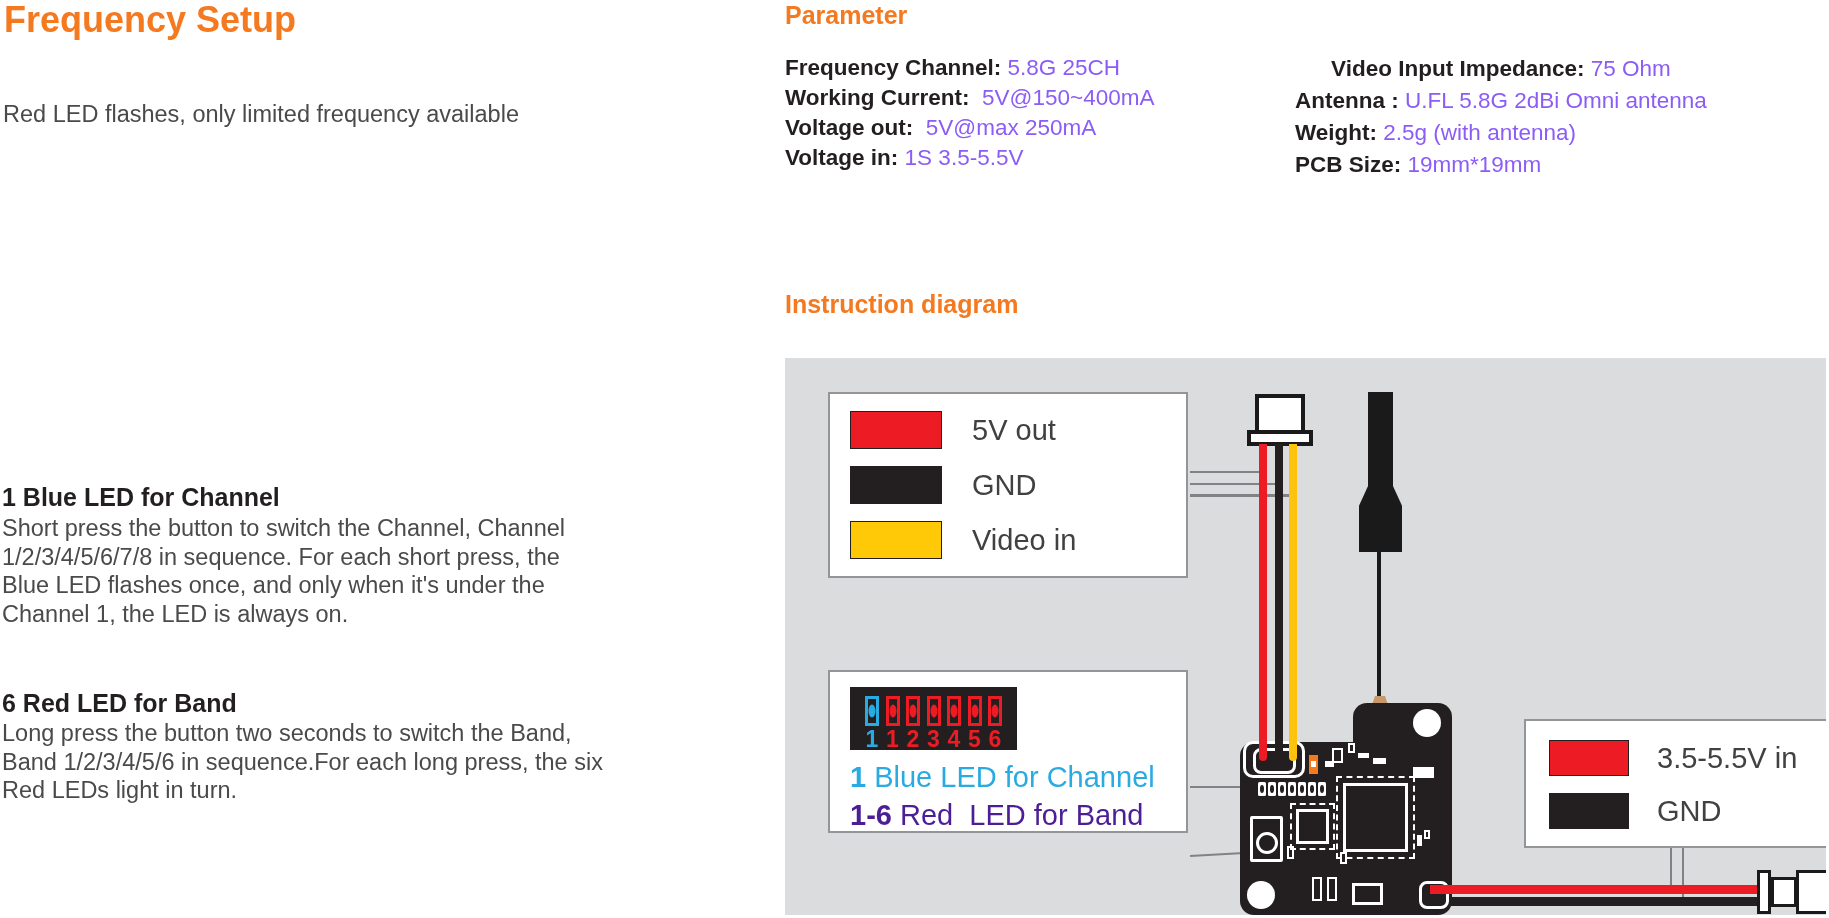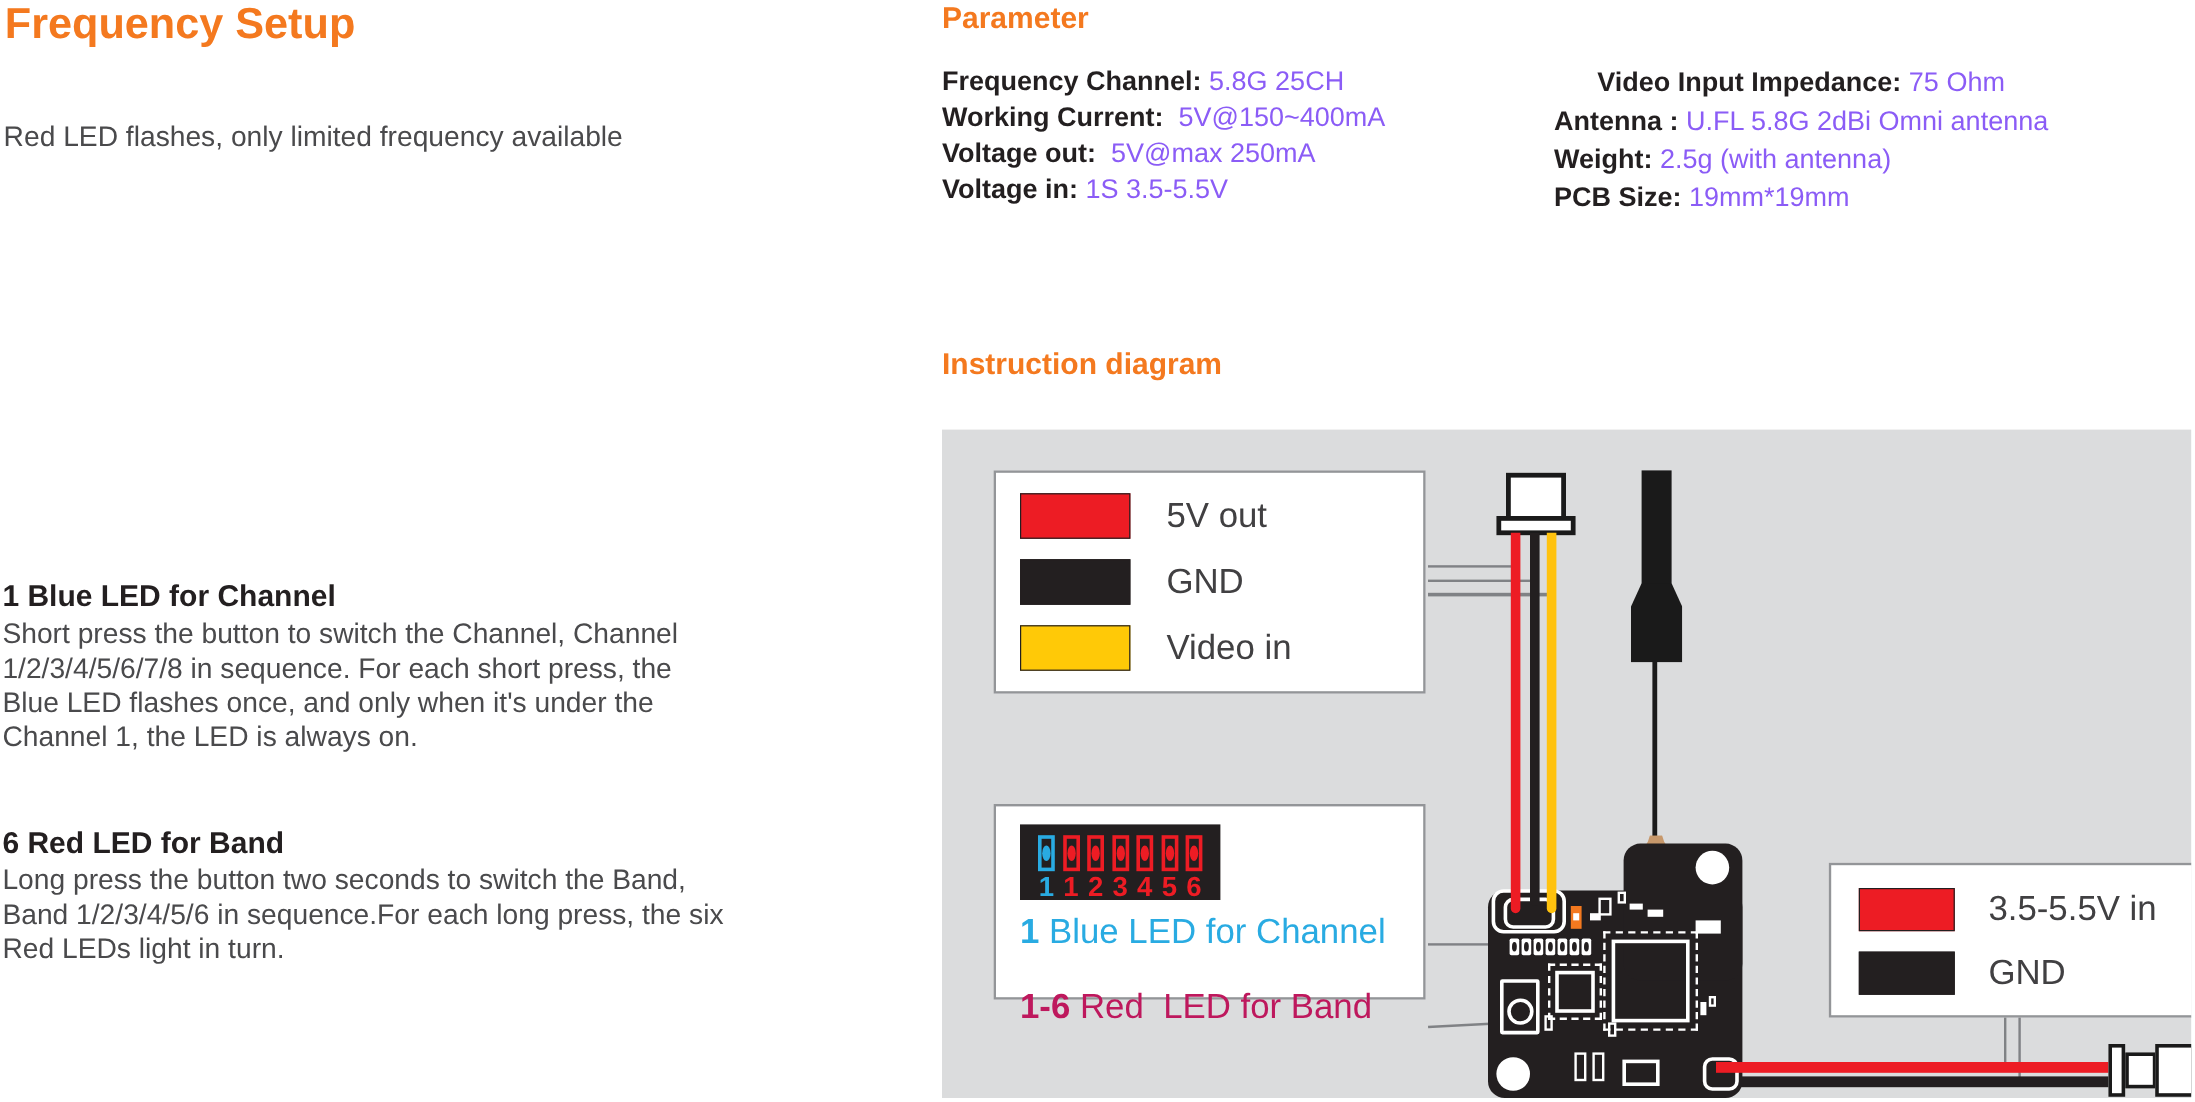--- a/index.html
+++ b/index.html
@@ -25,21 +25,21 @@
   .ledpanel{background:#231f20;}
   .ledcell{width:14px;height:30px;border:3px solid #ed1c24;box-sizing:border-box;position:relative;}
   .ledcell.blue{border-color:#29abe2;}
   .ledcell .dot{position:absolute;left:50%;top:50%;transform:translate(-50%,-50%);width:7px;height:13px;border-radius:50%;background:#ed1c24;}
   .ledcell.blue .dot{background:#29abe2;}
   .lednum{width:14px;text-align:center;font-size:23px;font-weight:bold;color:#ed1c24;}
   .lednum.blue{color:#29abe2;}
   .led-line{font-size:29px;line-height:1.2;white-space:pre;}
   .led-line b{font-weight:bold;}
   .blue-t{color:#29abe2;}
-  .red-t{color:#be185d;margin-top:24px;}
+  .red-t{color:#4c1d95;}
   .wire{position:absolute;box-sizing:border-box;}
   .board{background:#231f20;position:absolute;box-sizing:border-box;}
   .wout{border:3px solid #fff;background:transparent;position:absolute;box-sizing:border-box;}
   .wsolid{background:#fff;position:absolute;box-sizing:border-box;}
   .hole{background:#fff;border-radius:50%;position:absolute;}
   .plug{background:#fff;border:4px solid #1a1a1a;position:absolute;box-sizing:border-box;}
 </style>
 </head>
 <body>
 

